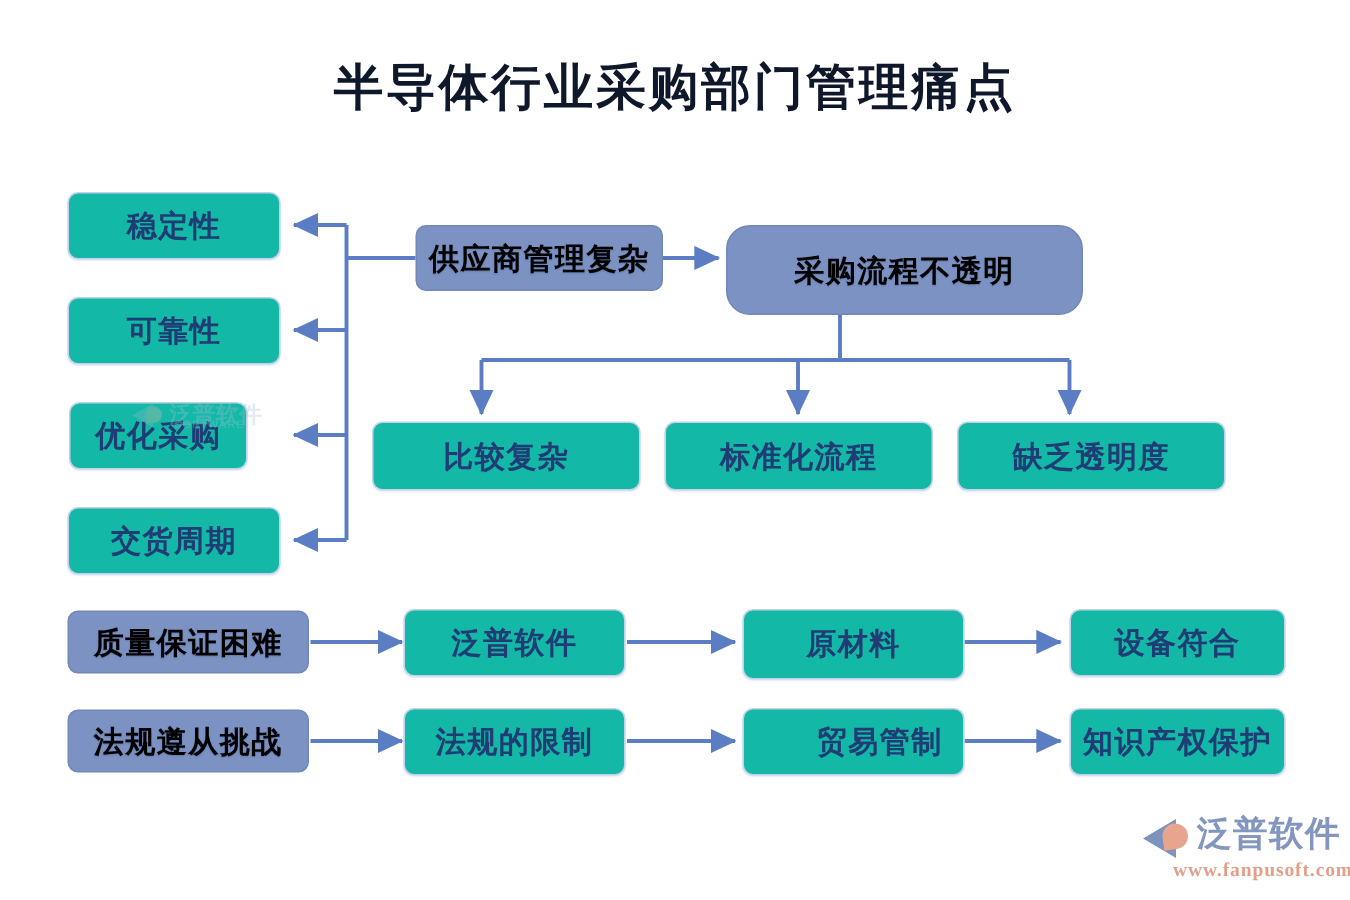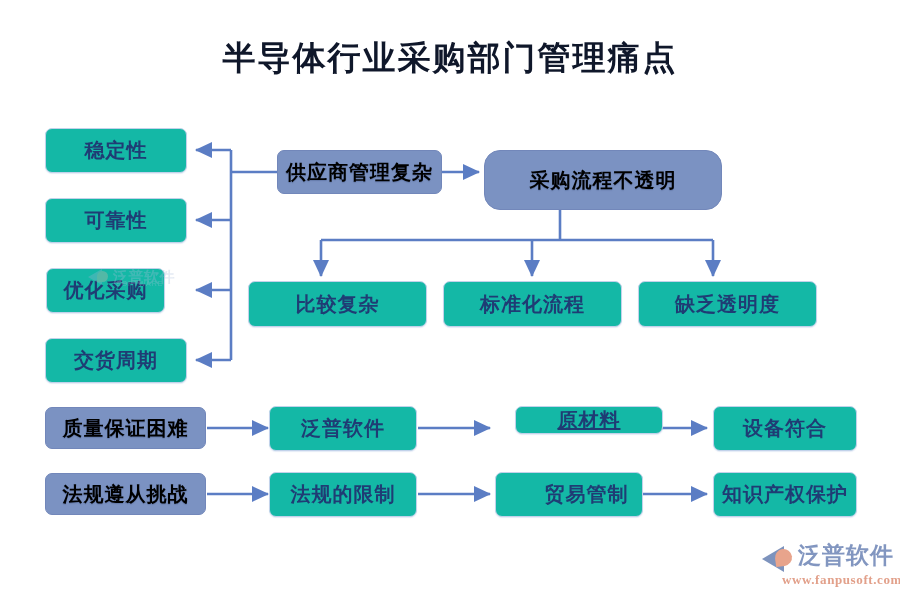--- a/index.html
+++ b/index.html
@@ -236,21 +236,21 @@
   <div class="node light" style="left:248px; top:281px; width:179px; height:46px;">比较复杂</div>
 
   <div class="node light" style="left:443px; top:281px; width:179px; height:46px;">标准化流程</div>
 
   <div class="node light" style="left:638px; top:281px; width:179px; height:46px;">缺乏透明度</div>
 
   <div class="node dark" style="left:45px; top:407px; width:161px; height:42px;">质量保证困难</div>
 
   <div class="node light" style="left:269px; top:406px; width:148px; height:45px;">泛普软件</div>
 
-  <div class="node light" style="left:515px; top:406px; width:148px; height:28px;text-decoration:underline;">原材料</div>
+  <div class="node light" style="left:495px; top:406px; width:148px; height:47px;">原材料</div>
 
   <div class="node light" style="left:713px; top:406px; width:144px; height:45px;">设备符合</div>
 
   <div class="node dark" style="left:45px; top:473px; width:161px; height:42px;">法规遵从挑战</div>
 
   <div class="node light" style="left:269px; top:472px; width:148px; height:45px;">法规的限制</div>
 
   <div class="node light" style="left:495px; top:472px; width:148px; height:45px;padding-left:35px;">贸易管制</div>
 
   <div class="node light" style="left:713px; top:472px; width:144px; height:45px;">知识产权保护</div>

